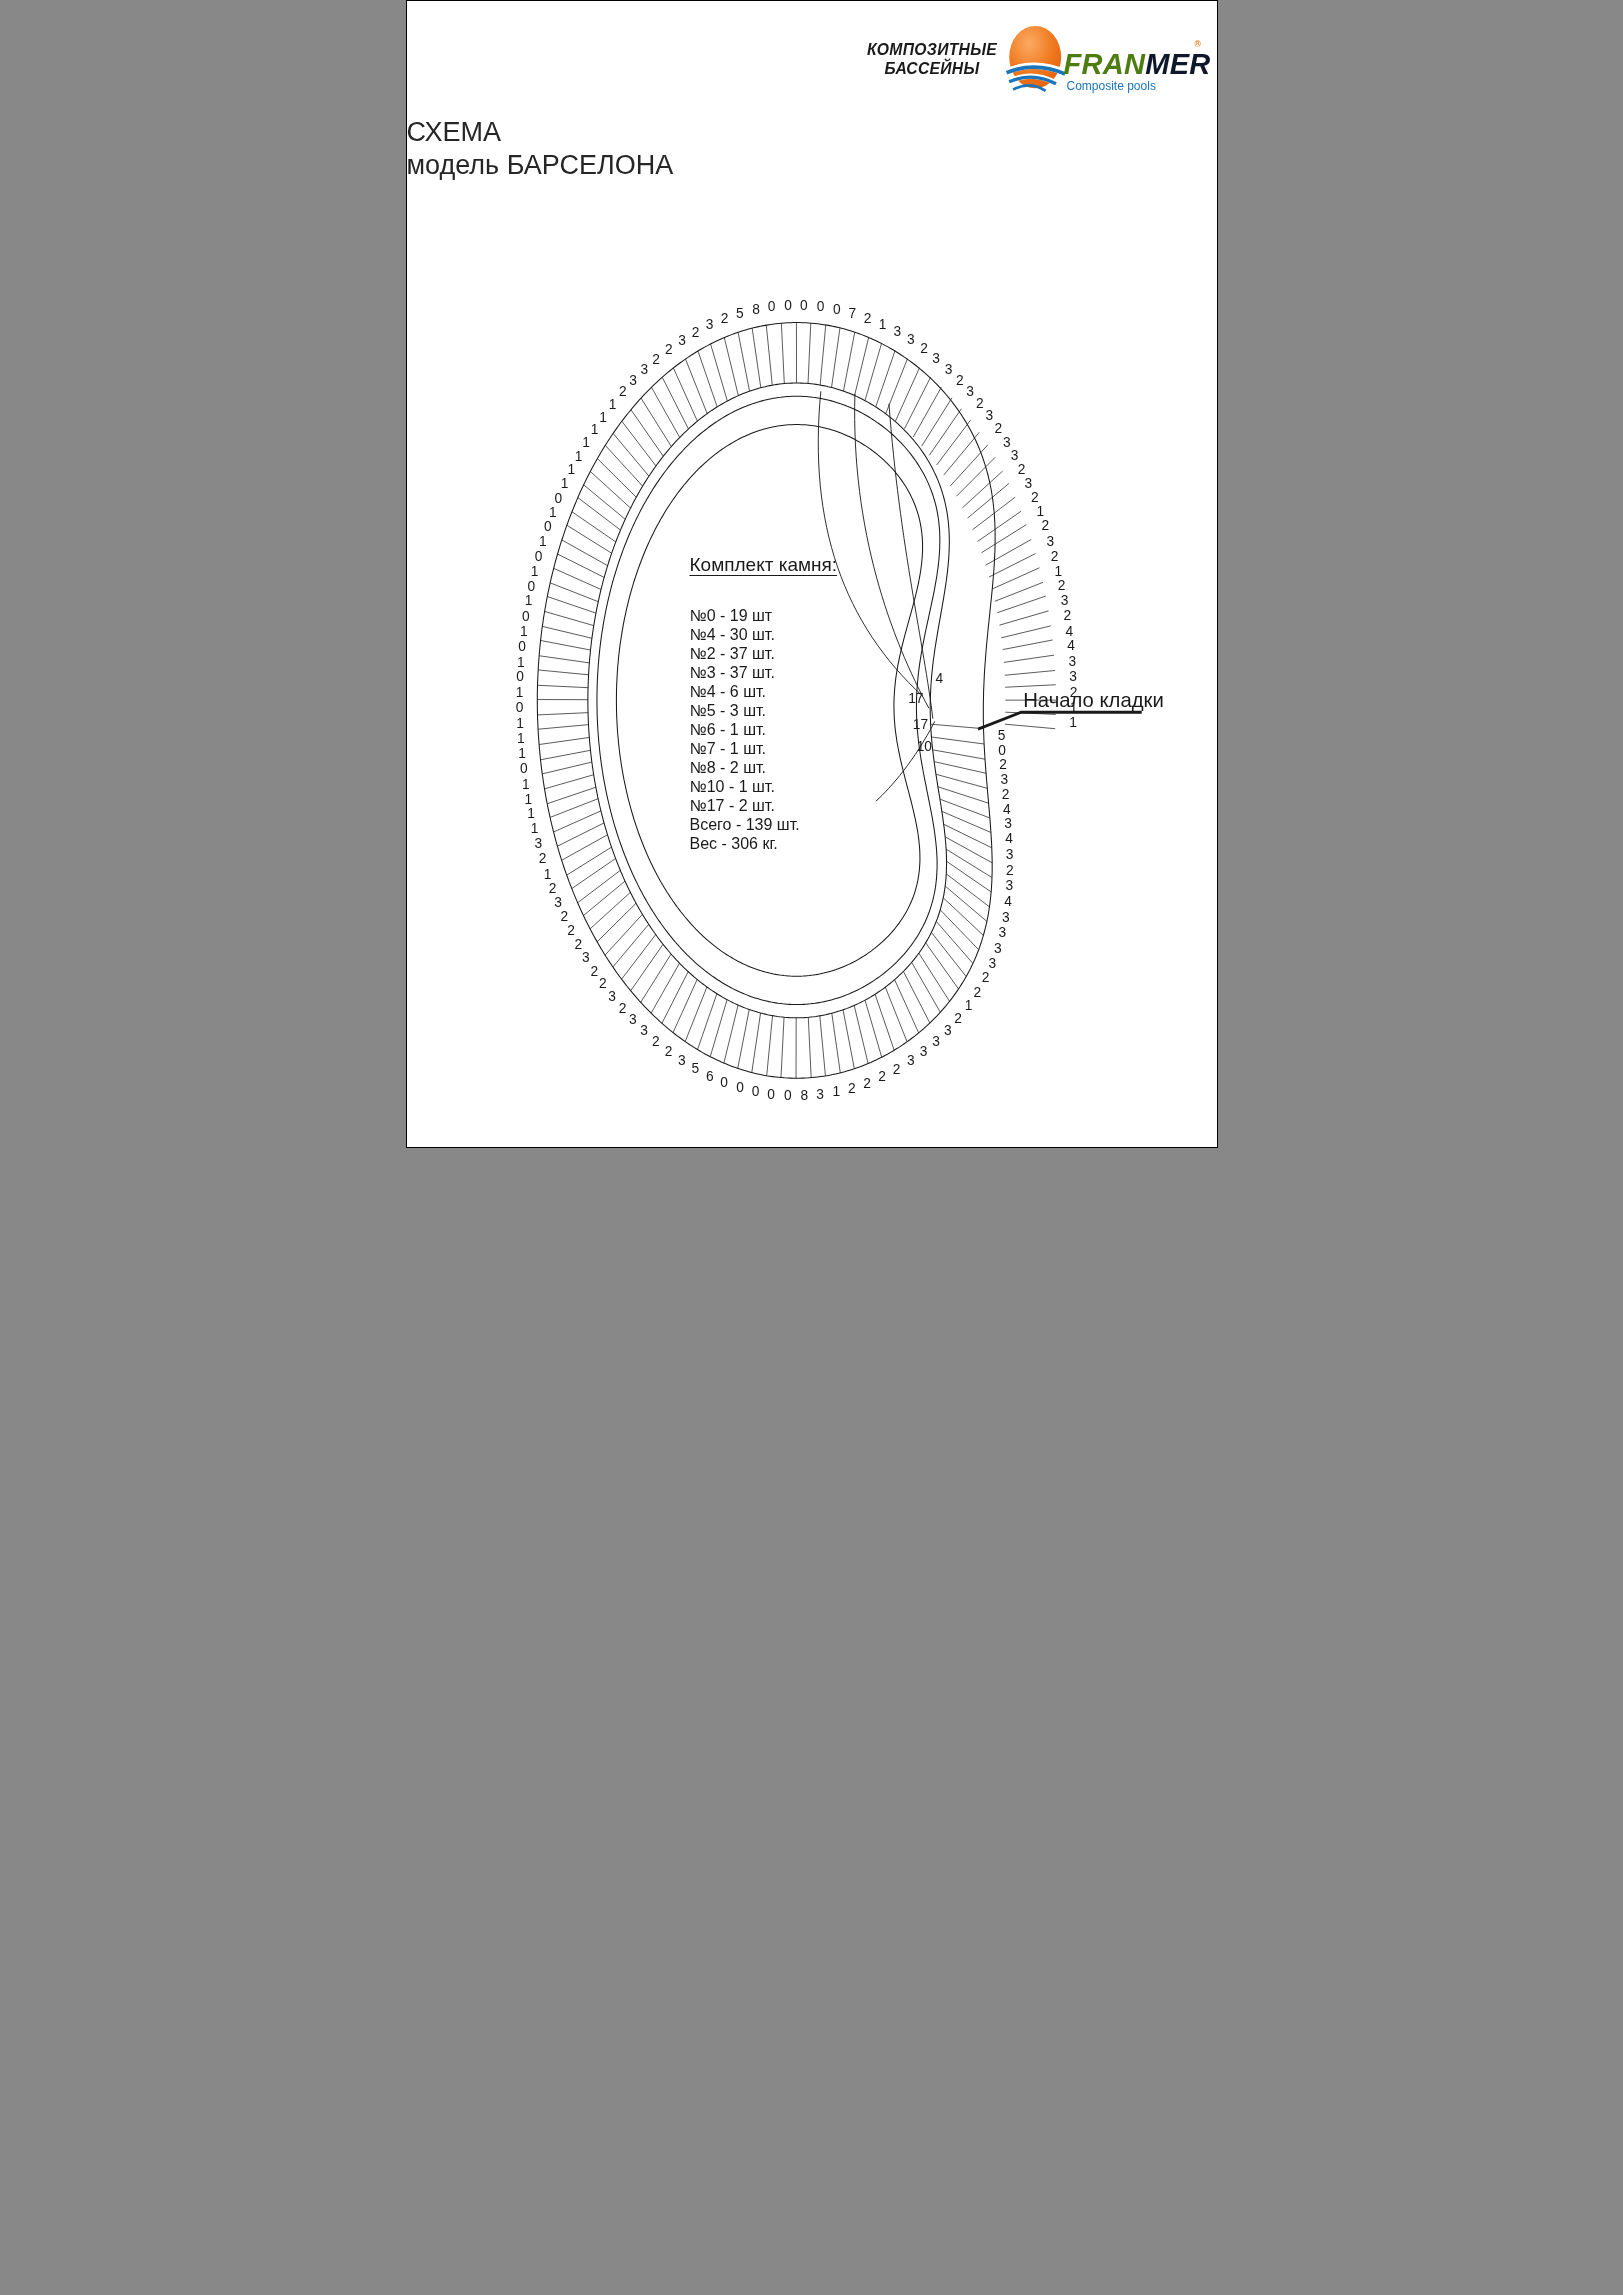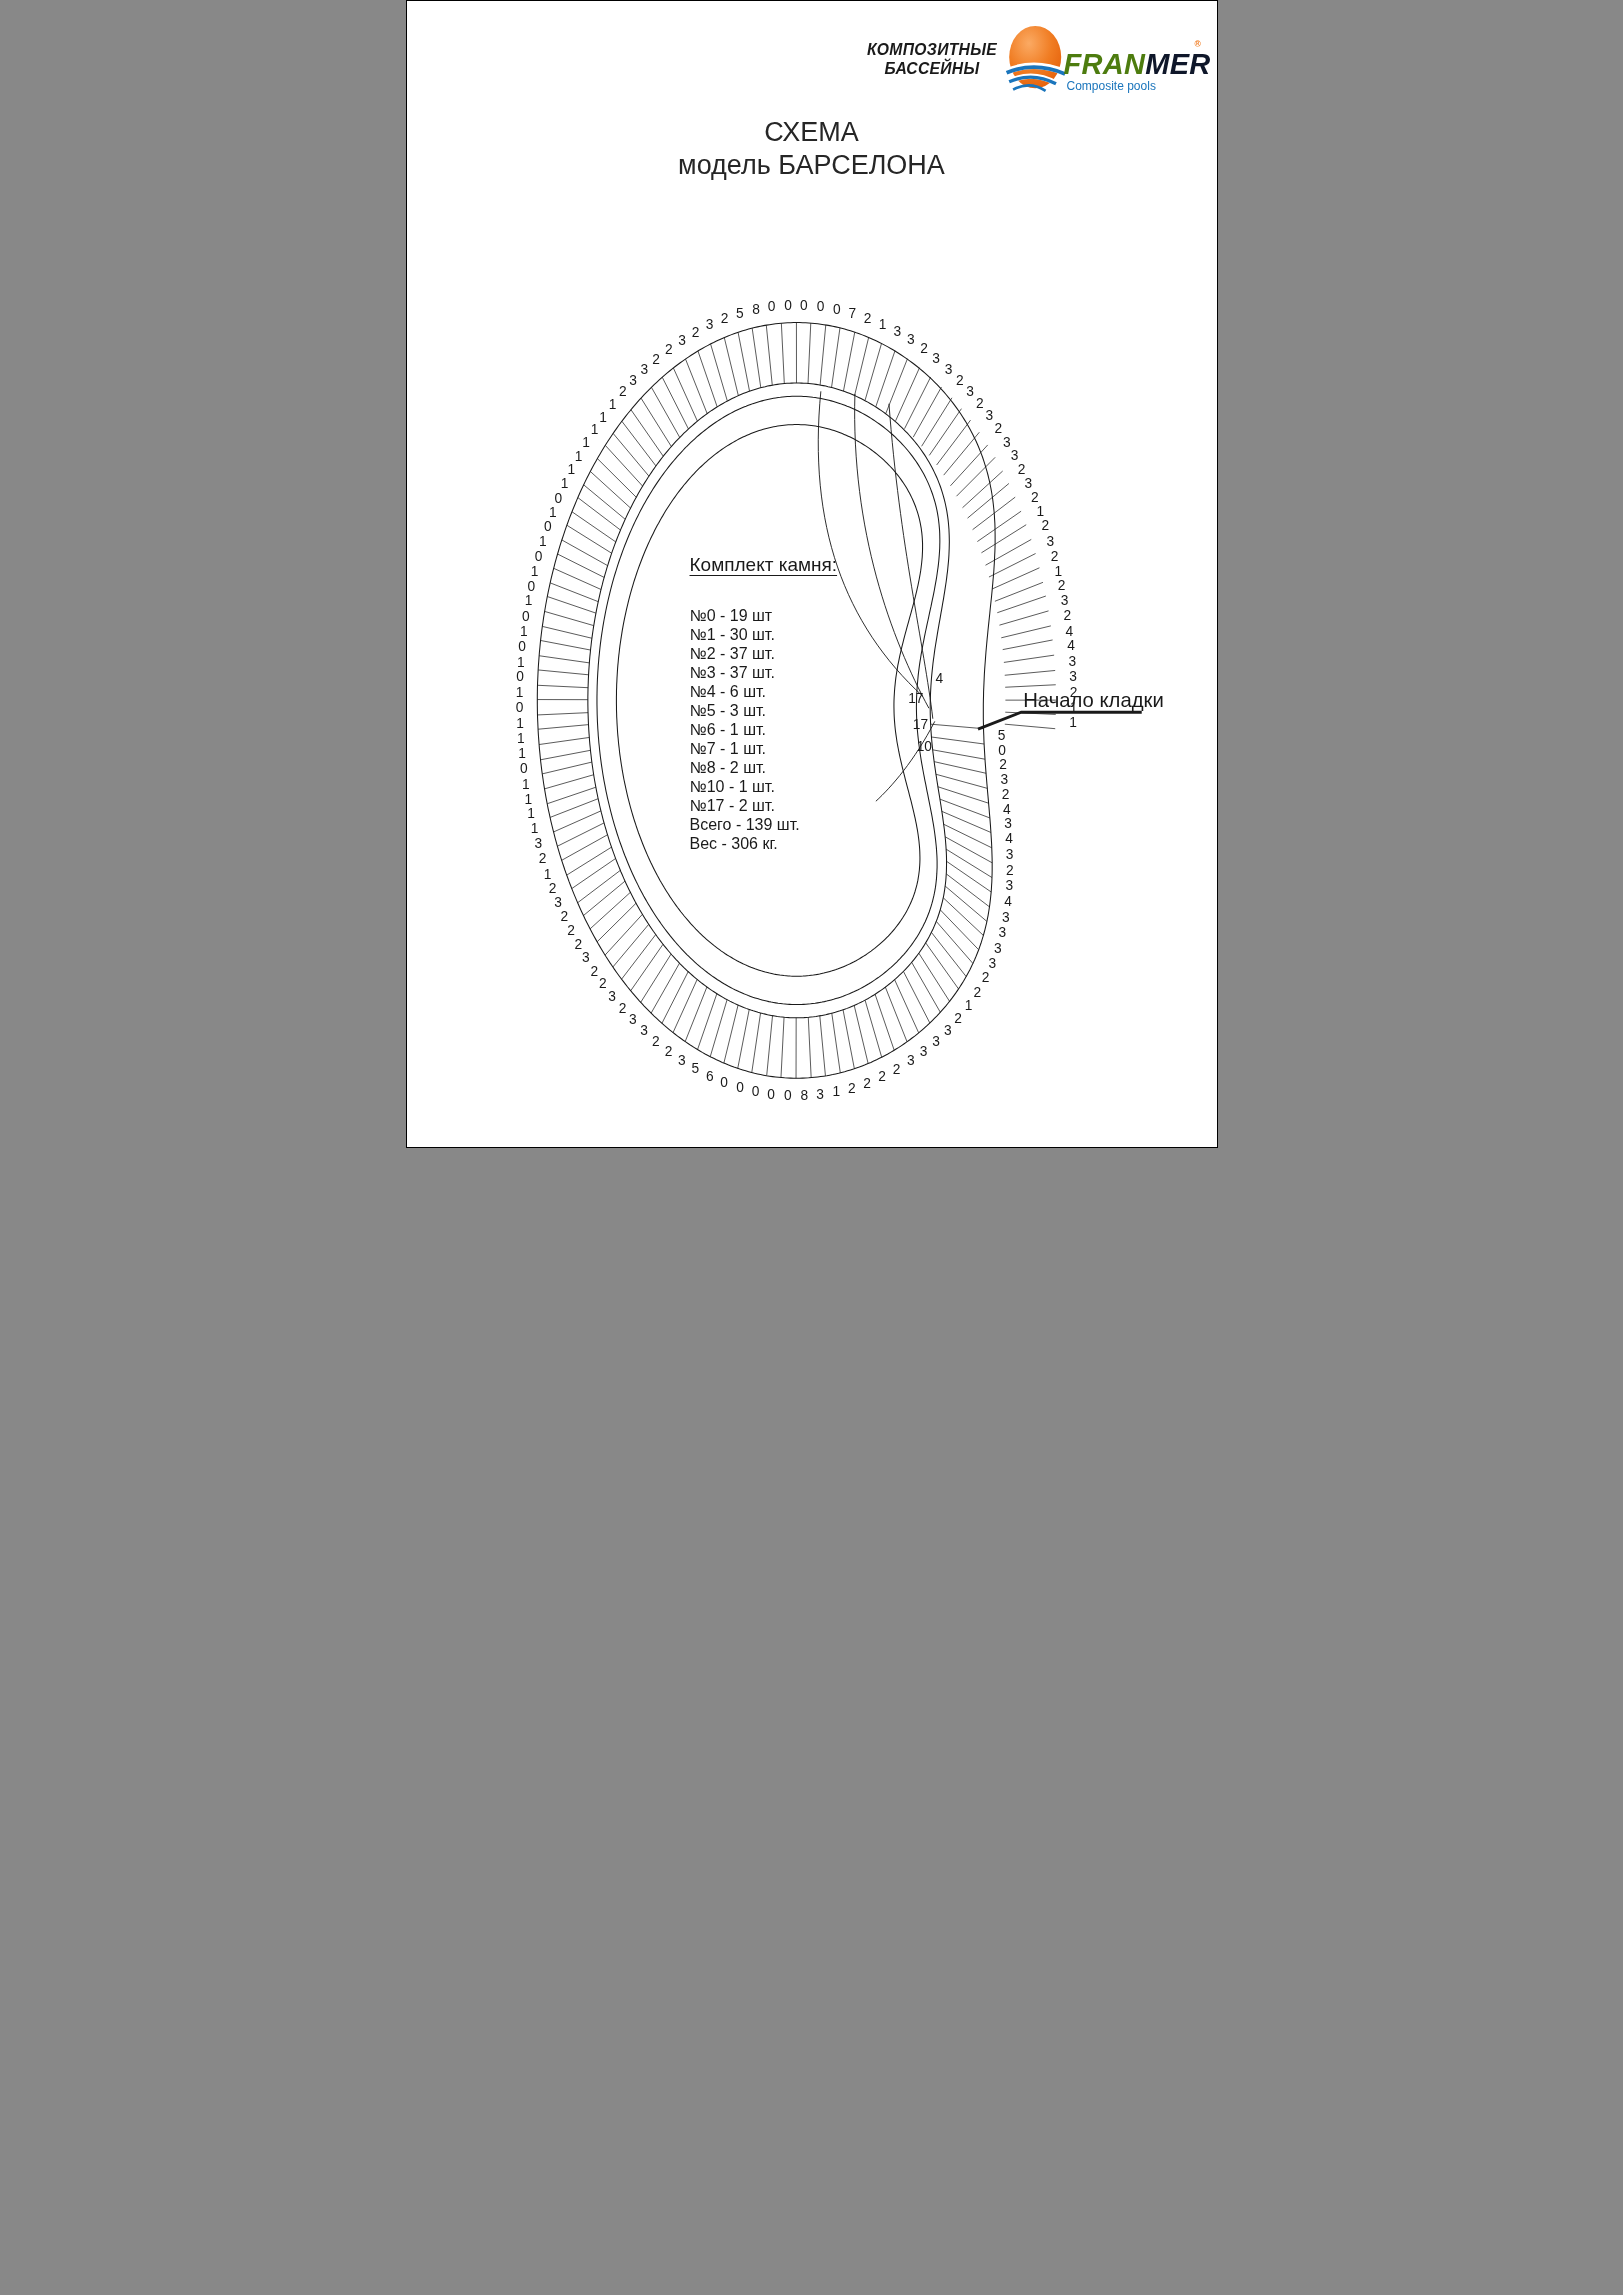--- a/index.html
+++ b/index.html
@@ -12,21 +12,21 @@
   .logo{position:absolute;top:22px;right:17px;display:flex;align-items:flex-start;}
   .logo-blue-text{ text-align:center;font-style:italic;font-weight:bold;font-size:15.7px;line-height:19px;
     margin-top:17px;margin-right:6.5px;letter-spacing:0.3px;}
   .franmer-mark{position:relative;width:196px;height:79px;}
   .franmer-egg{position:absolute;left:0;top:0;}
   .franmer-text{position:absolute;left:60px;top:25px;font-style:italic;font-weight:bold;
     font-size:29px;letter-spacing:0.3px;white-space:nowrap;}
   .franmer-reg{position:absolute;right:-1.3px;top:15.7px;font-size:8.5px;font-weight:bold;}
   .franmer-tagline{position:absolute;left:63px;top:56px;font-size:12px;}
   
-  .title{position:absolute;top:115px;left:0;width:100%;text-align:center;color:#262626;}
+  .title{position:absolute;top:115px;left:0;width:100%;text-align:left;color:#262626;}
   .title div{font-size:27px;line-height:33px;}
   
   .legend{position:absolute;left:283px;top:553px;}
   .legend-heading{font-size:19px;text-decoration:underline;text-underline-offset:3.9px;margin-bottom:30px;}
   .legend-item{display:block;font-size:16px;line-height:19px;}
   
   .pool-svg{position:absolute;left:0;top:0;width:812px;height:1148px;}
 </style>
 </head>
 <body>
@@ -355,21 +355,21 @@
       <text x="777" y="1072" fill="#1a1a1a" font-size="21px" text-anchor="middle" font-family="&quot;Liberation Sans&quot;,&quot;DejaVu Sans&quot;,sans-serif">17</text>
       <text x="784" y="1112" fill="#1a1a1a" font-size="21px" text-anchor="middle" font-family="&quot;Liberation Sans&quot;,&quot;DejaVu Sans&quot;,sans-serif">17</text>
       <text x="790" y="1146" fill="#1a1a1a" font-size="21px" text-anchor="middle" font-family="&quot;Liberation Sans&quot;,&quot;DejaVu Sans&quot;,sans-serif">10</text>
       <path d="M872,1112 L938,1086 L1122,1086" fill="none" stroke="#1a1a1a" stroke-width="4.5"></path>
       <text x="941" y="1078" fill="#1a1a1a" font-size="31px" font-family="&quot;Liberation Sans&quot;,&quot;DejaVu Sans&quot;,sans-serif">Начало кладки</text>
     </svg>
 
   <div class="legend">
     <div class="legend-heading">Комплект камня:</div>
     <span class="legend-item">№0 - 19 шт</span>
-    <span class="legend-item">№1 - 30 шт.</span>
+    <span class="legend-item">№4 - 30 шт.</span>
     <span class="legend-item">№2 - 37 шт.</span>
     <span class="legend-item">№3 - 37 шт.</span>
     <span class="legend-item">№4 - 6 шт.</span>
     <span class="legend-item">№5 - 3 шт.</span>
     <span class="legend-item">№6 - 1 шт.</span>
     <span class="legend-item">№7 - 1 шт.</span>
     <span class="legend-item">№8 - 2 шт.</span>
     <span class="legend-item">№10 - 1 шт.</span>
     <span class="legend-item">№17 - 2 шт.</span>
     <span class="legend-item">Всего - 139 шт.</span>

